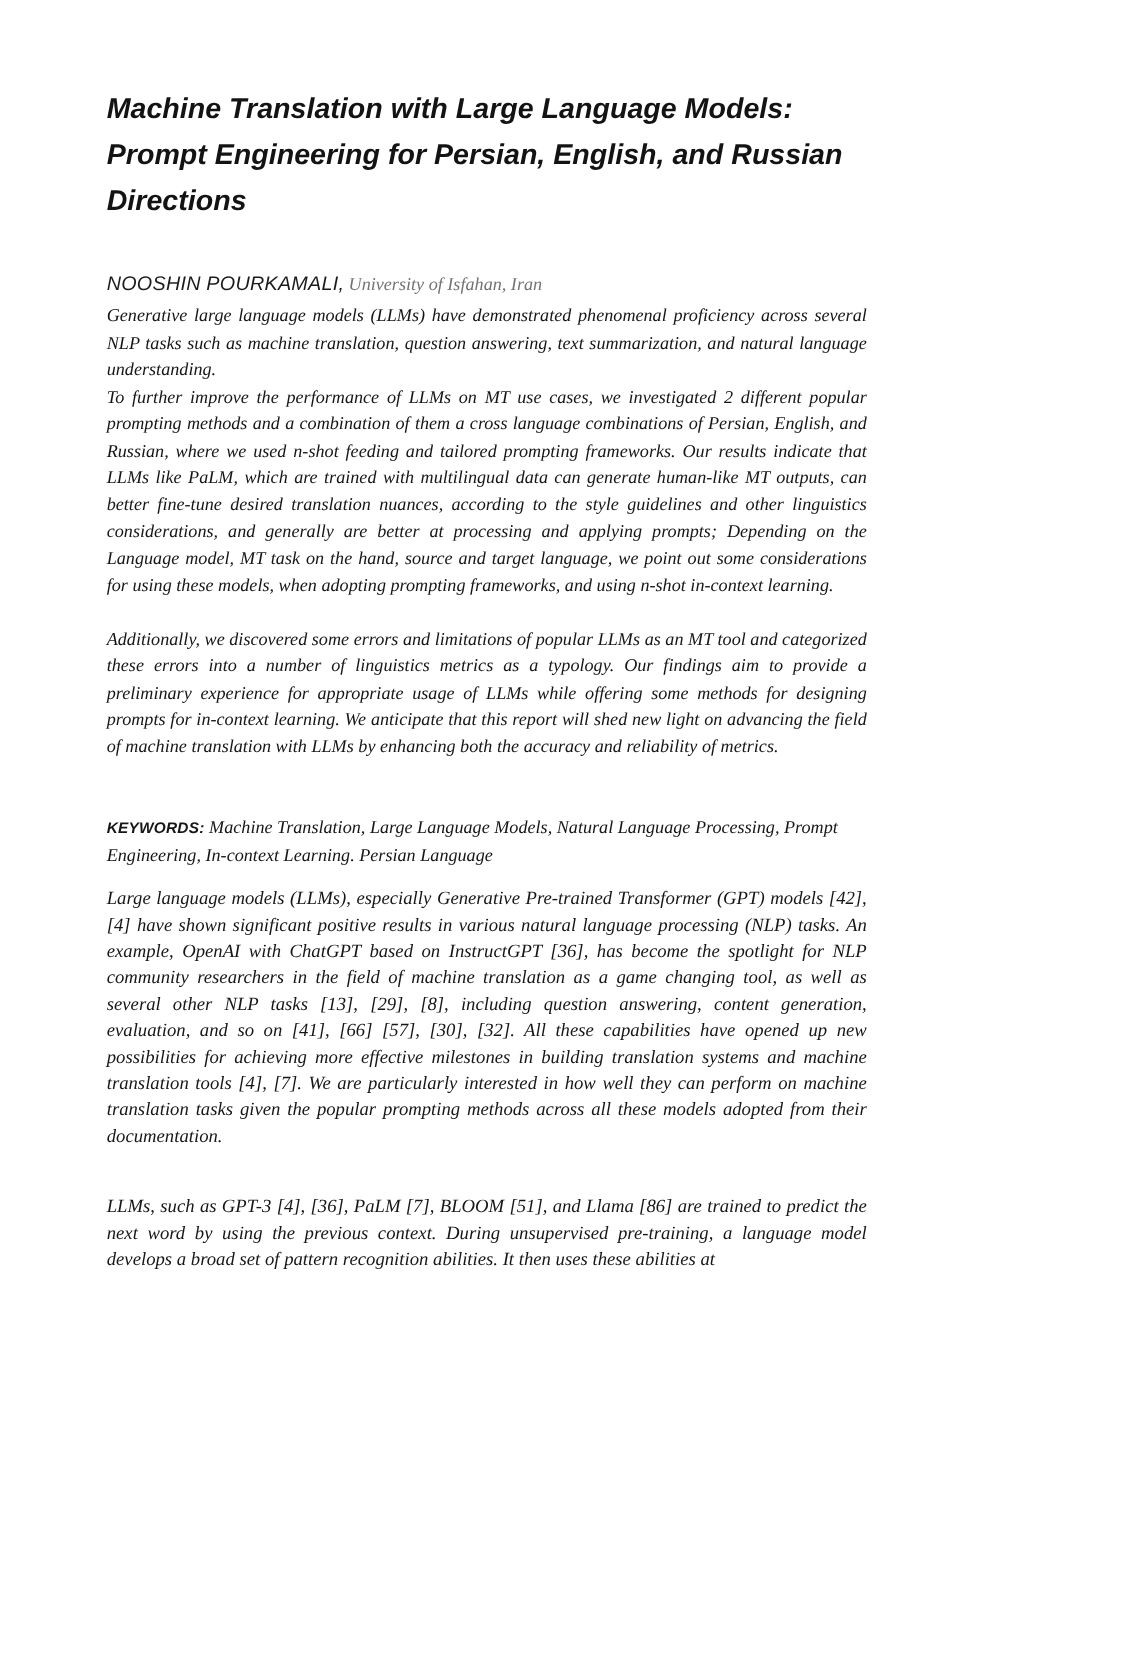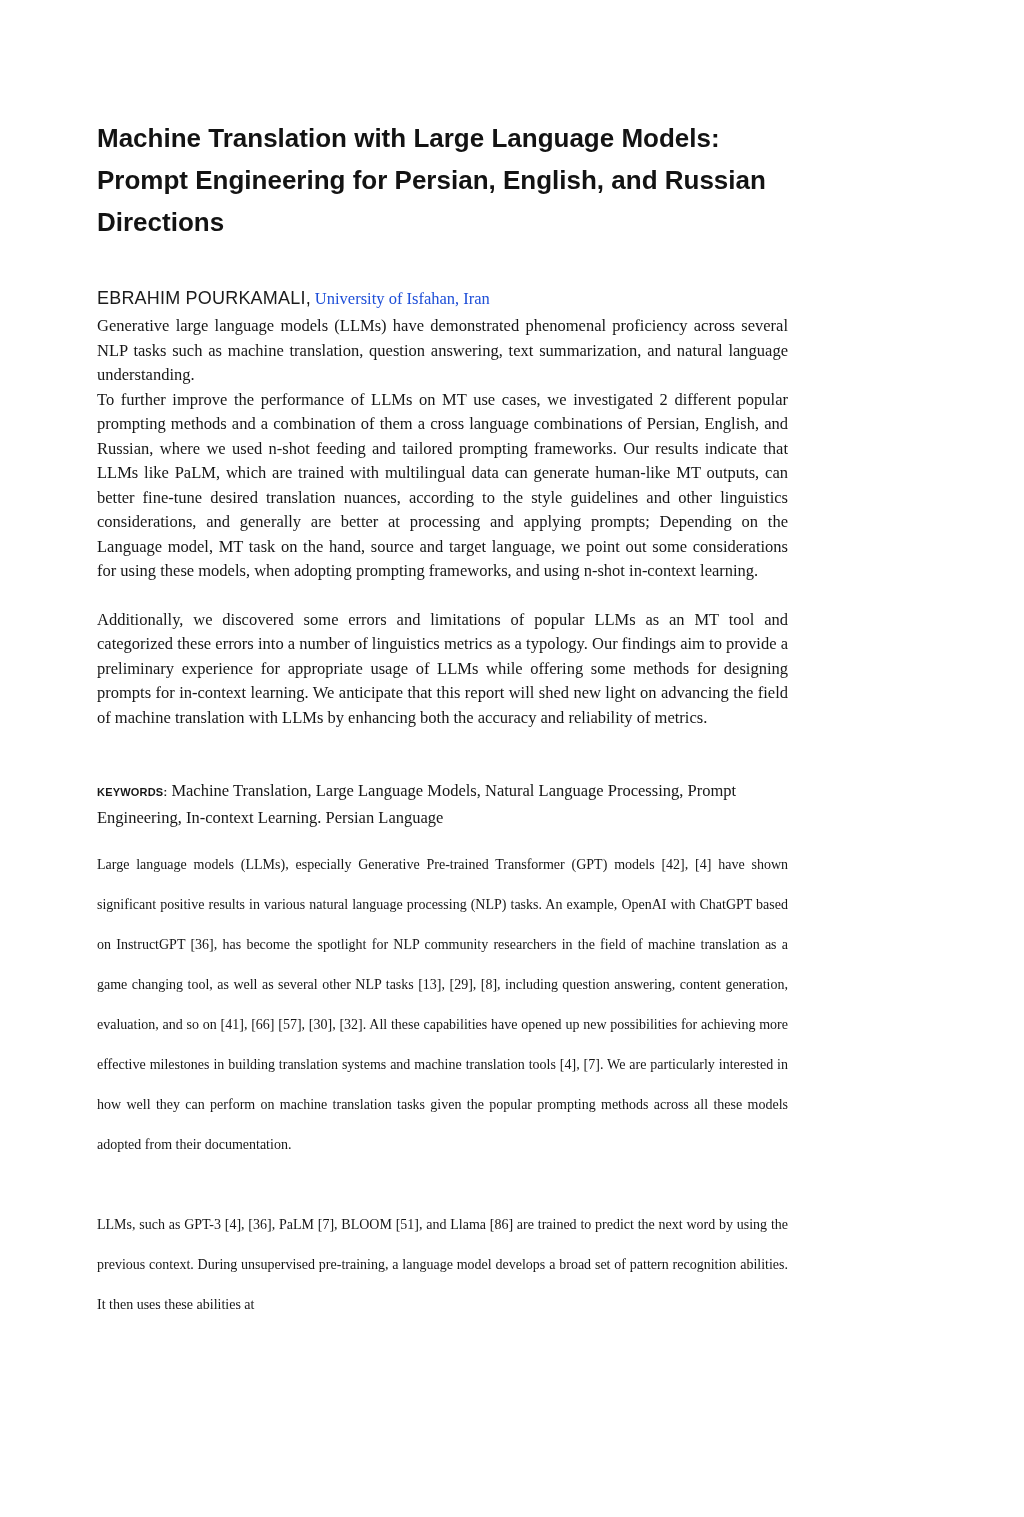--- a/index.html
+++ b/index.html
@@ -7,22 +7,23 @@
   body {
     width: 1024px;
     font-family: "Liberation Serif", serif;
     color: #161616;
   }
   .page {
     position: relative;
     width: 884px;
     height: 1517px;
     background: #ffffff;
-    padding: 117px 96px 0 97px;
+    padding: 77px 96px 0 97px;
     overflow: hidden;
+    font-style: italic;
   }
   .title {
     font-family: "Liberation Sans", sans-serif;
     font-weight: 700;
     font-size: 26px;
     line-height: 42px;
     color: #131313;
     max-width: 790px;
   }
   .authors {
@@ -34,67 +35,67 @@
   }
   .author-name {
     font-family: "Liberation Sans", sans-serif;
     font-size: 18px;
     color: #1b1b1b;
     letter-spacing: 0.2px;
   }
   .author-affiliation {
     font-family: "Liberation Serif", serif;
     font-size: 16.5px;
-    color: #1d4ed8;
+    color: #737373;
   }
   .abstract {
     font-size: 16.5px;
     line-height: 24.5px;
     text-align: justify;
   }
   .abstract p { text-align: justify; }
   .abstract p.spaced { margin-top: 24px; }
   .keywords {
     margin-top: 48px;
     font-size: 16.5px;
     line-height: 26px;
   }
   .kw-label {
     font-family: "Liberation Sans", sans-serif;
     font-weight: 700;
-    font-size: 11px;
+    font-size: 14px;
     letter-spacing: 0.2px;
   }
   .section-heading {
     margin-top: 30px;
     font-family: "Liberation Sans", sans-serif;
     font-weight: 700;
     font-size: 17.5px;
     line-height: 22px;
     color: #131313;
   }
   .section-heading .sec-num { margin-right: 18px; }
   .section-body {
-    font-size: 14px;
-    line-height: 40px;
+    font-size: 17px;
+    line-height: 24px;
     text-align: justify;
   }
   .section-body p.first { margin-top: 14px; }
   .section-body p.second { margin-top: 40px; }
 </style>
 </head>
 <body>
 
 <div class="page">
 
   <h1 class="title">Machine Translation with Large Language Models: Prompt Engineering for Persian, English, and Russian Directions</h1>
 
   <div class="authors">
     <div class="author-line">
-      <span class="author-name">EBRAHIM POURKAMALI,</span>
+      <span class="author-name">NOOSHIN POURKAMALI,</span>
       <span class="author-affiliation">University of Isfahan, Iran</span>
     </div>
   </div>
 
   <div class="abstract">
     <p>Generative large language models (LLMs) have demonstrated phenomenal proficiency across several NLP tasks such as machine translation, question answering, text summarization, and natural language understanding.</p>
     <p>To further improve the performance of LLMs on MT use cases, we investigated 2 different popular prompting methods and a combination of them a cross language combinations of Persian, English, and Russian, where we used n-shot feeding and tailored prompting frameworks. Our results indicate that LLMs like PaLM, which are trained with multilingual data can generate human-like MT outputs, can better fine-tune desired translation nuances, according to the style guidelines and other linguistics considerations, and generally are better at processing and applying prompts; Depending on the Language model, MT task on the hand, source and target language, we point out some considerations for using these models, when adopting prompting frameworks, and using n-shot in-context learning.</p>
     <p class="spaced">Additionally, we discovered some errors and limitations of popular LLMs as an MT tool and categorized these errors into a number of linguistics metrics as a typology. Our findings aim to provide a preliminary experience for appropriate usage of LLMs while offering some methods for designing prompts for in-context learning. We anticipate that this report will shed new light on advancing the field of machine translation with LLMs by enhancing both the accuracy and reliability of metrics.</p>
   </div>
 

